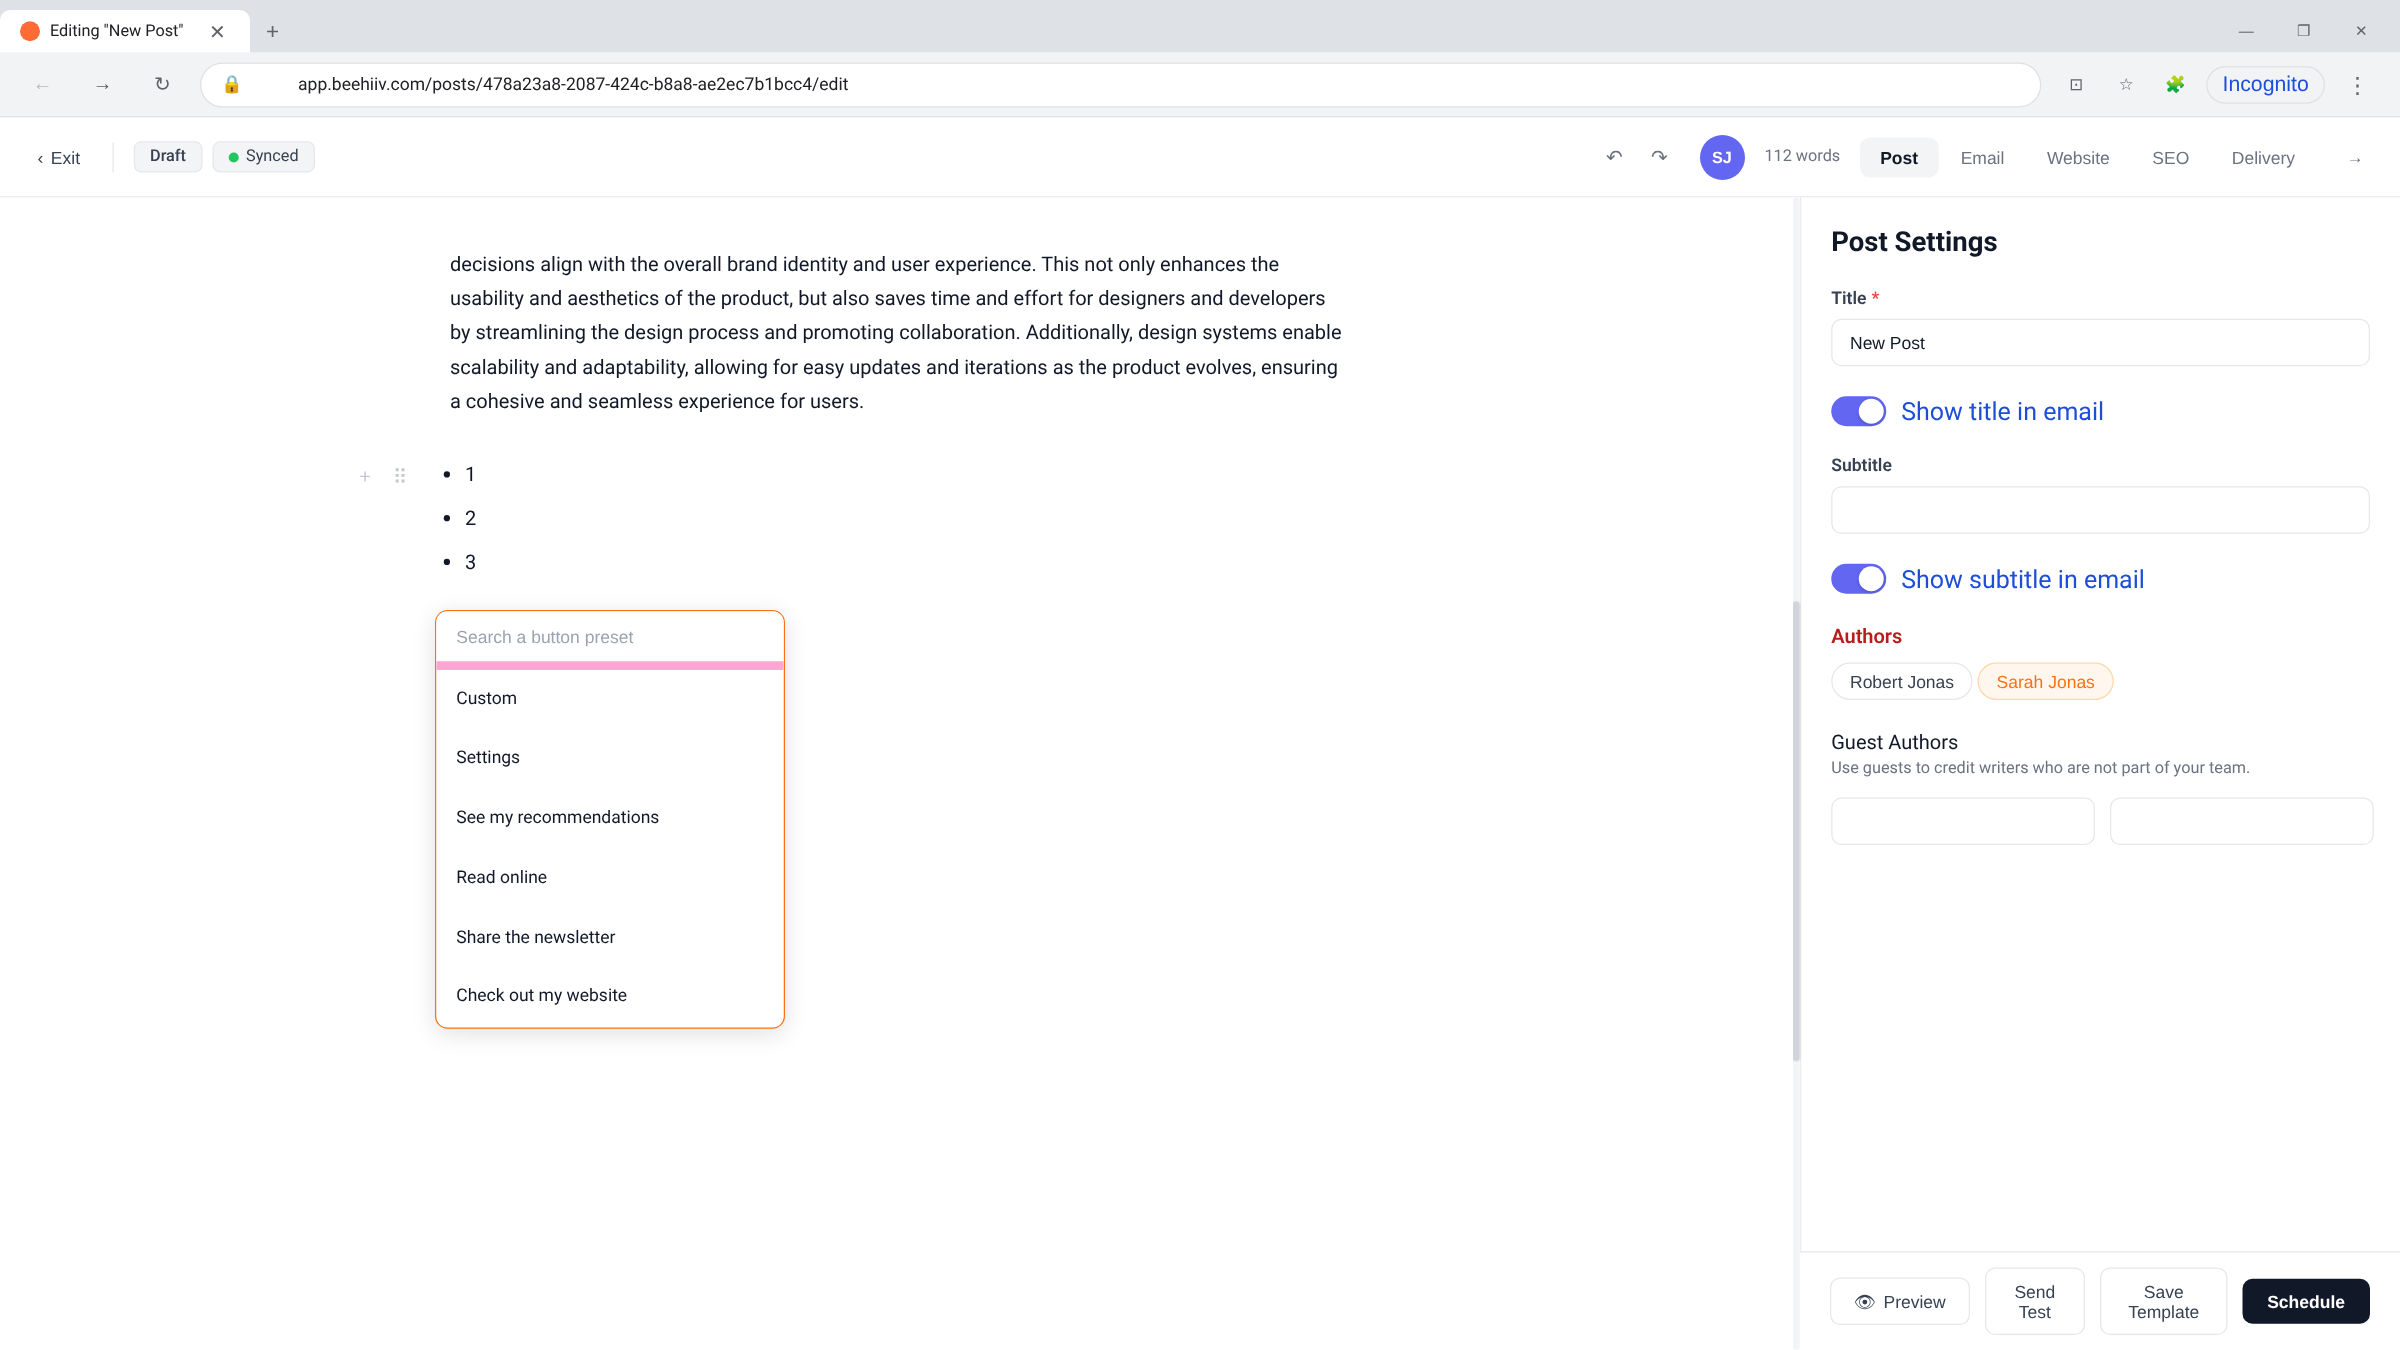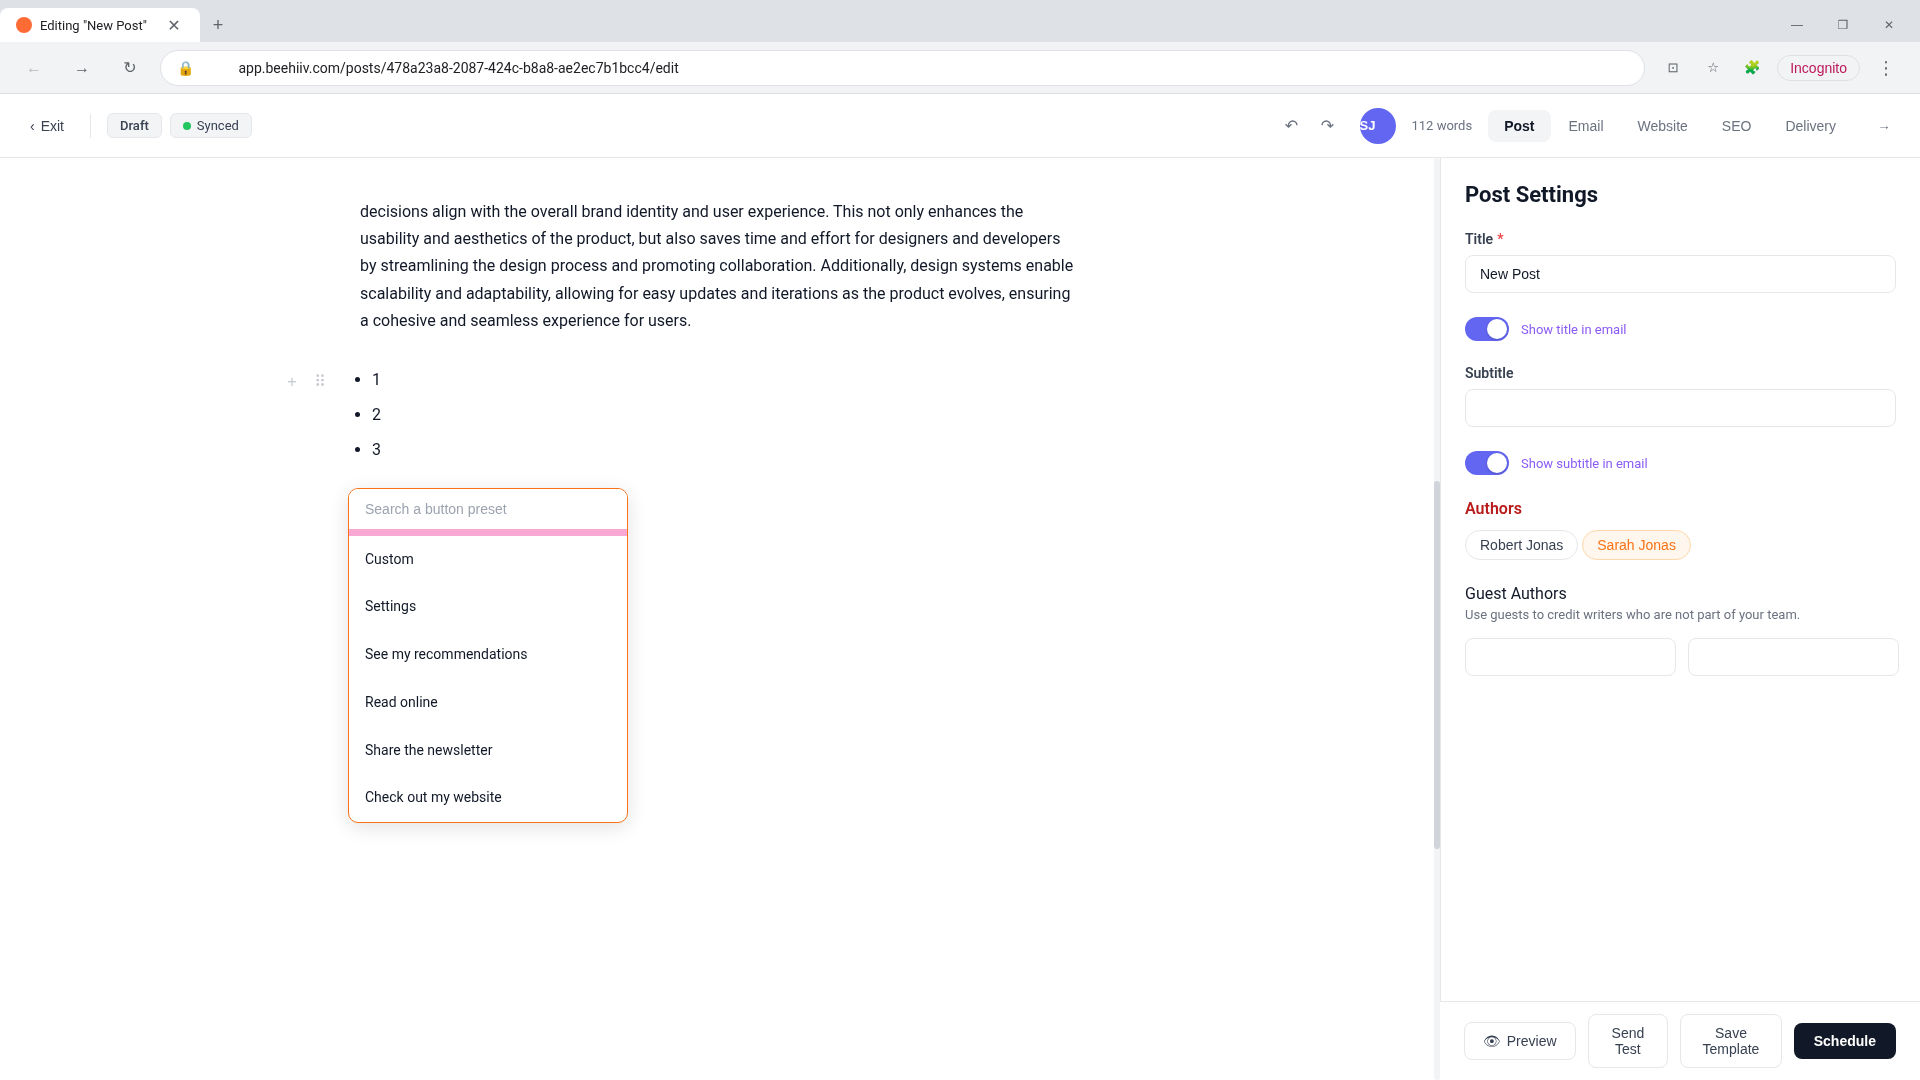--- a/index.html
+++ b/index.html
@@ -17,35 +17,35 @@
     .window-controls { display: flex; gap: 0; padding: 0 8px; }
     .win-btn { background: none; border: none; width: 46px; height: 34px; display: flex; align-items: center; justify-content: center; cursor: pointer; color: #5f6368; font-size: 12px; }
 
     .address-bar { display: flex; align-items: center; padding: 6px 16px; gap: 12px; background: #f1f3f4; height: 52px; border-bottom: 1px solid #ddd; }
     .nav-btn { background: none; border: none; width: 36px; height: 36px; border-radius: 50%; display: flex; align-items: center; justify-content: center; cursor: pointer; color: #5f6368; font-size: 16px; }
     .nav-btn.disabled { opacity: 0.4; cursor: default; }
     .url-bar { flex: 1; background: #fff; border: 1px solid #dfe1e5; border-radius: 24px; height: 36px; display: flex; align-items: center; padding: 0 16px; gap: 8px; font-size: 14px; color: #202124; }
     .url-text { flex: 1; margin-left: 36px; }
     .addr-icons { display: flex; gap: 8px; align-items: center; }
     .addr-icon-btn { background: none; border: none; width: 32px; height: 32px; border-radius: 50%; display: flex; align-items: center; justify-content: center; cursor: pointer; color: #5f6368; }
-    .profile-btn { background: none; border: none; display: flex; align-items: center; gap: 6px; padding: 4px 12px; border: 1px solid #dfe1e5; border-radius: 20px; cursor: pointer; font-size: 14px; color: #be185d; }
+    .profile-btn { background: none; border: none; display: flex; align-items: center; gap: 6px; padding: 4px 12px; border: 1px solid #dfe1e5; border-radius: 20px; cursor: pointer; font-size: 17px; color: #1d4ed8; }
     .menu-btn { background: none; border: none; width: 36px; height: 36px; border-radius: 50%; display: flex; align-items: center; justify-content: center; cursor: pointer; font-size: 18px; color: #5f6368; }
 
     
     .app-toolbar { display: flex; align-items: center; padding: 0 20px; height: 64px; border-bottom: 1px solid #e5e7eb; background: #fff; gap: 16px; }
     .exit-btn { display: flex; align-items: center; gap: 6px; background: none; border: none; cursor: pointer; font-size: 14px; color: #374151; padding: 6px 10px; border-radius: 6px; }
     .divider-v { width: 1px; height: 24px; background: #e5e7eb; }
     .status-group { display: flex; align-items: center; gap: 8px; }
     .draft-badge { background: #f3f4f6; border: 1px solid #e5e7eb; border-radius: 6px; padding: 4px 12px; font-size: 13px; color: #374151; font-weight: 500; }
     .synced-badge { display: flex; align-items: center; gap: 6px; background: #f3f4f6; border: 1px solid #e5e7eb; border-radius: 6px; padding: 4px 12px; font-size: 13px; color: #374151; }
     .synced-dot { width: 8px; height: 8px; background: #22c55e; border-radius: 50%; }
     .toolbar-spacer { flex: 1; }
     .undo-redo { display: flex; gap: 4px; }
     .undo-btn { background: none; border: none; width: 32px; height: 32px; border-radius: 6px; display: flex; align-items: center; justify-content: center; cursor: pointer; color: #6b7280; font-size: 16px; }
-    .avatar-btn { width: 36px; height: 36px; border-radius: 50%; background: #6366f1; display: flex; align-items: center; justify-content: flex-start; color: #fff; font-size: 13px; font-weight: 600; border: none; cursor: pointer; }
+    .avatar-btn { width: 36px; height: 36px; border-radius: 50%; background: #6366f1; display: flex; align-items: center; justify-content: center; color: #fff; font-size: 13px; font-weight: 600; border: none; cursor: pointer; }
     .word-count { font-size: 13px; color: #6b7280; }
     .top-tabs { display: flex; gap: 2px; }
     .top-tab { background: none; border: none; padding: 8px 16px; border-radius: 8px; cursor: pointer; font-size: 14px; color: #6b7280; font-weight: 500; }
     .top-tab.active { background: #f3f4f6; color: #111827; font-weight: 600; }
     .collapse-btn { background: none; border: none; width: 32px; height: 32px; border-radius: 6px; display: flex; align-items: center; justify-content: center; cursor: pointer; color: #6b7280; }
 
     
     .main-area { display: flex; height: calc(1080px - 42px - 52px - 64px); }
 
     
@@ -72,21 +72,21 @@
     
     .right-panel { width: 480px; border-left: 1px solid #e5e7eb; background: #fff; overflow-y: auto; padding: 24px; position: relative; }
     .panel-title { font-size: 22px; font-weight: 700; color: #111827; margin-bottom: 24px; }
     .field-group { margin-bottom: 24px; }
     .field-label { font-size: 14px; font-weight: 600; color: #374151; margin-bottom: 8px; display: flex; align-items: center; gap: 4px; }
     .required { color: #ef4444; }
     .text-input { width: 100%; border: 1px solid #e5e7eb; border-radius: 8px; padding: 10px 14px; font-size: 14px; color: #111827; outline: none; }
     .toggle-row { display: flex; align-items: center; gap: 12px; margin-bottom: 24px; }
     .toggle { width: 44px; height: 24px; border-radius: 12px; background: #6366f1; position: relative; cursor: pointer; flex-shrink: 0; }
     .toggle-thumb { width: 20px; height: 20px; background: #fff; border-radius: 50%; position: absolute; top: 2px; right: 2px; box-shadow: 0 1px 3px rgba(0,0,0,0.2); }
-    .toggle-label { font-size: 13px; color: #8b5cf6; }
+    .toggle-label { font-size: 20px; color: #1d4ed8; }
     .authors-label { font-size: 16px; font-weight: 600; color: #b91c1c; margin-bottom: 12px; }
     .authors-row { display: flex; gap: 4px; flex-wrap: wrap; margin-bottom: 16px; }
     .author-chip { padding: 6px 14px; border: 1px solid #e5e7eb; border-radius: 20px; font-size: 14px; color: #374151; background: #fff; cursor: pointer; }
     .author-chip.active { color: #f97316; border-color: #fed7aa; background: #fff7ed; }
     .guest-authors-label { font-size: 16px; font-weight: 400; color: #111827; margin-bottom: 4px; }
     .guest-authors-desc { font-size: 13px; color: #6b7280; margin-bottom: 16px; }
     .guest-row { display: flex; gap: 12px; }
     .guest-input { flex: 1; border: 1px solid #e5e7eb; border-radius: 8px; padding: 10px 14px; font-size: 14px; color: #374151; }
 
     

